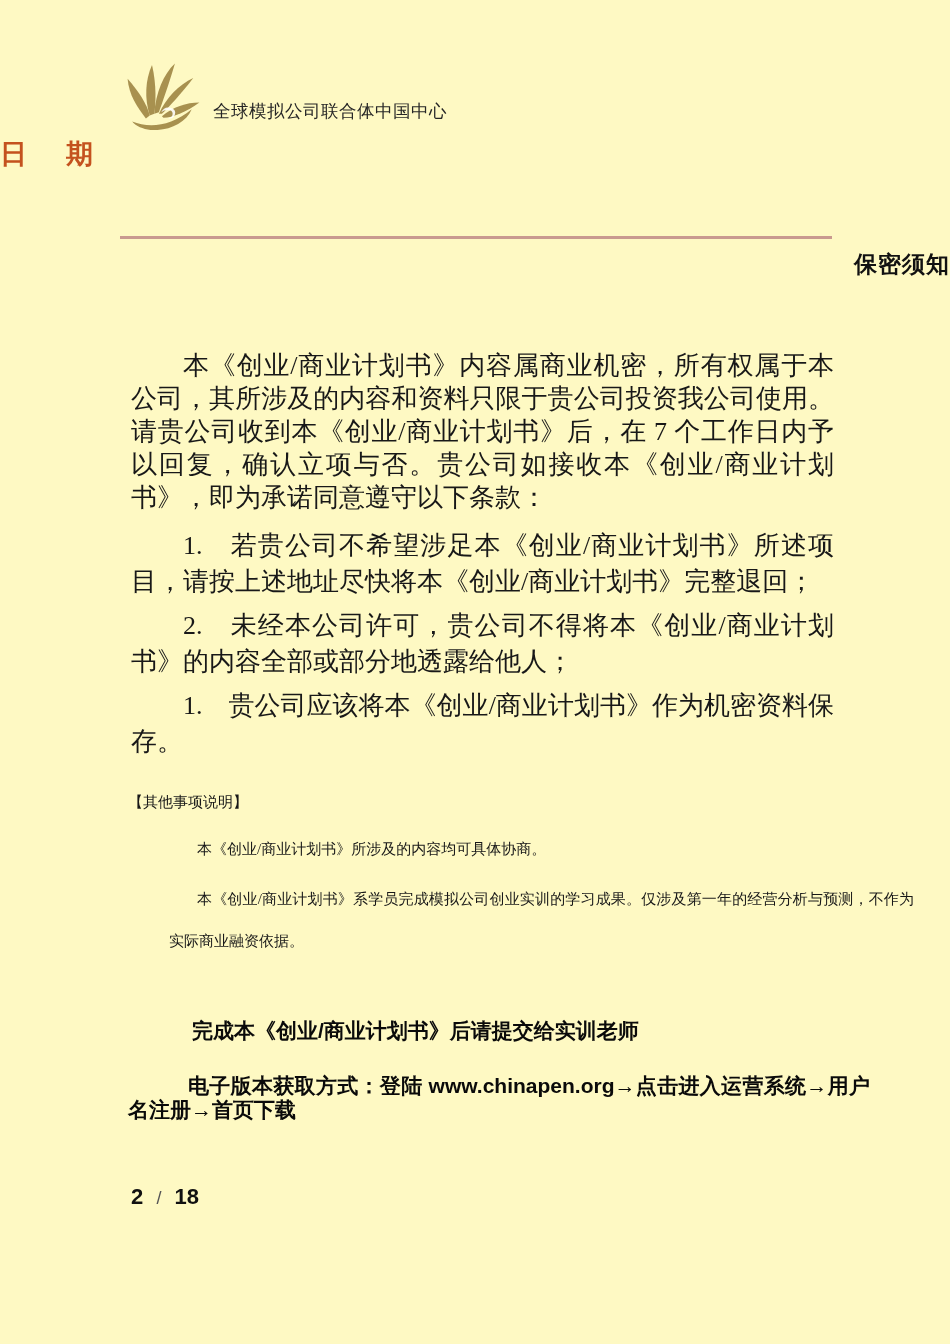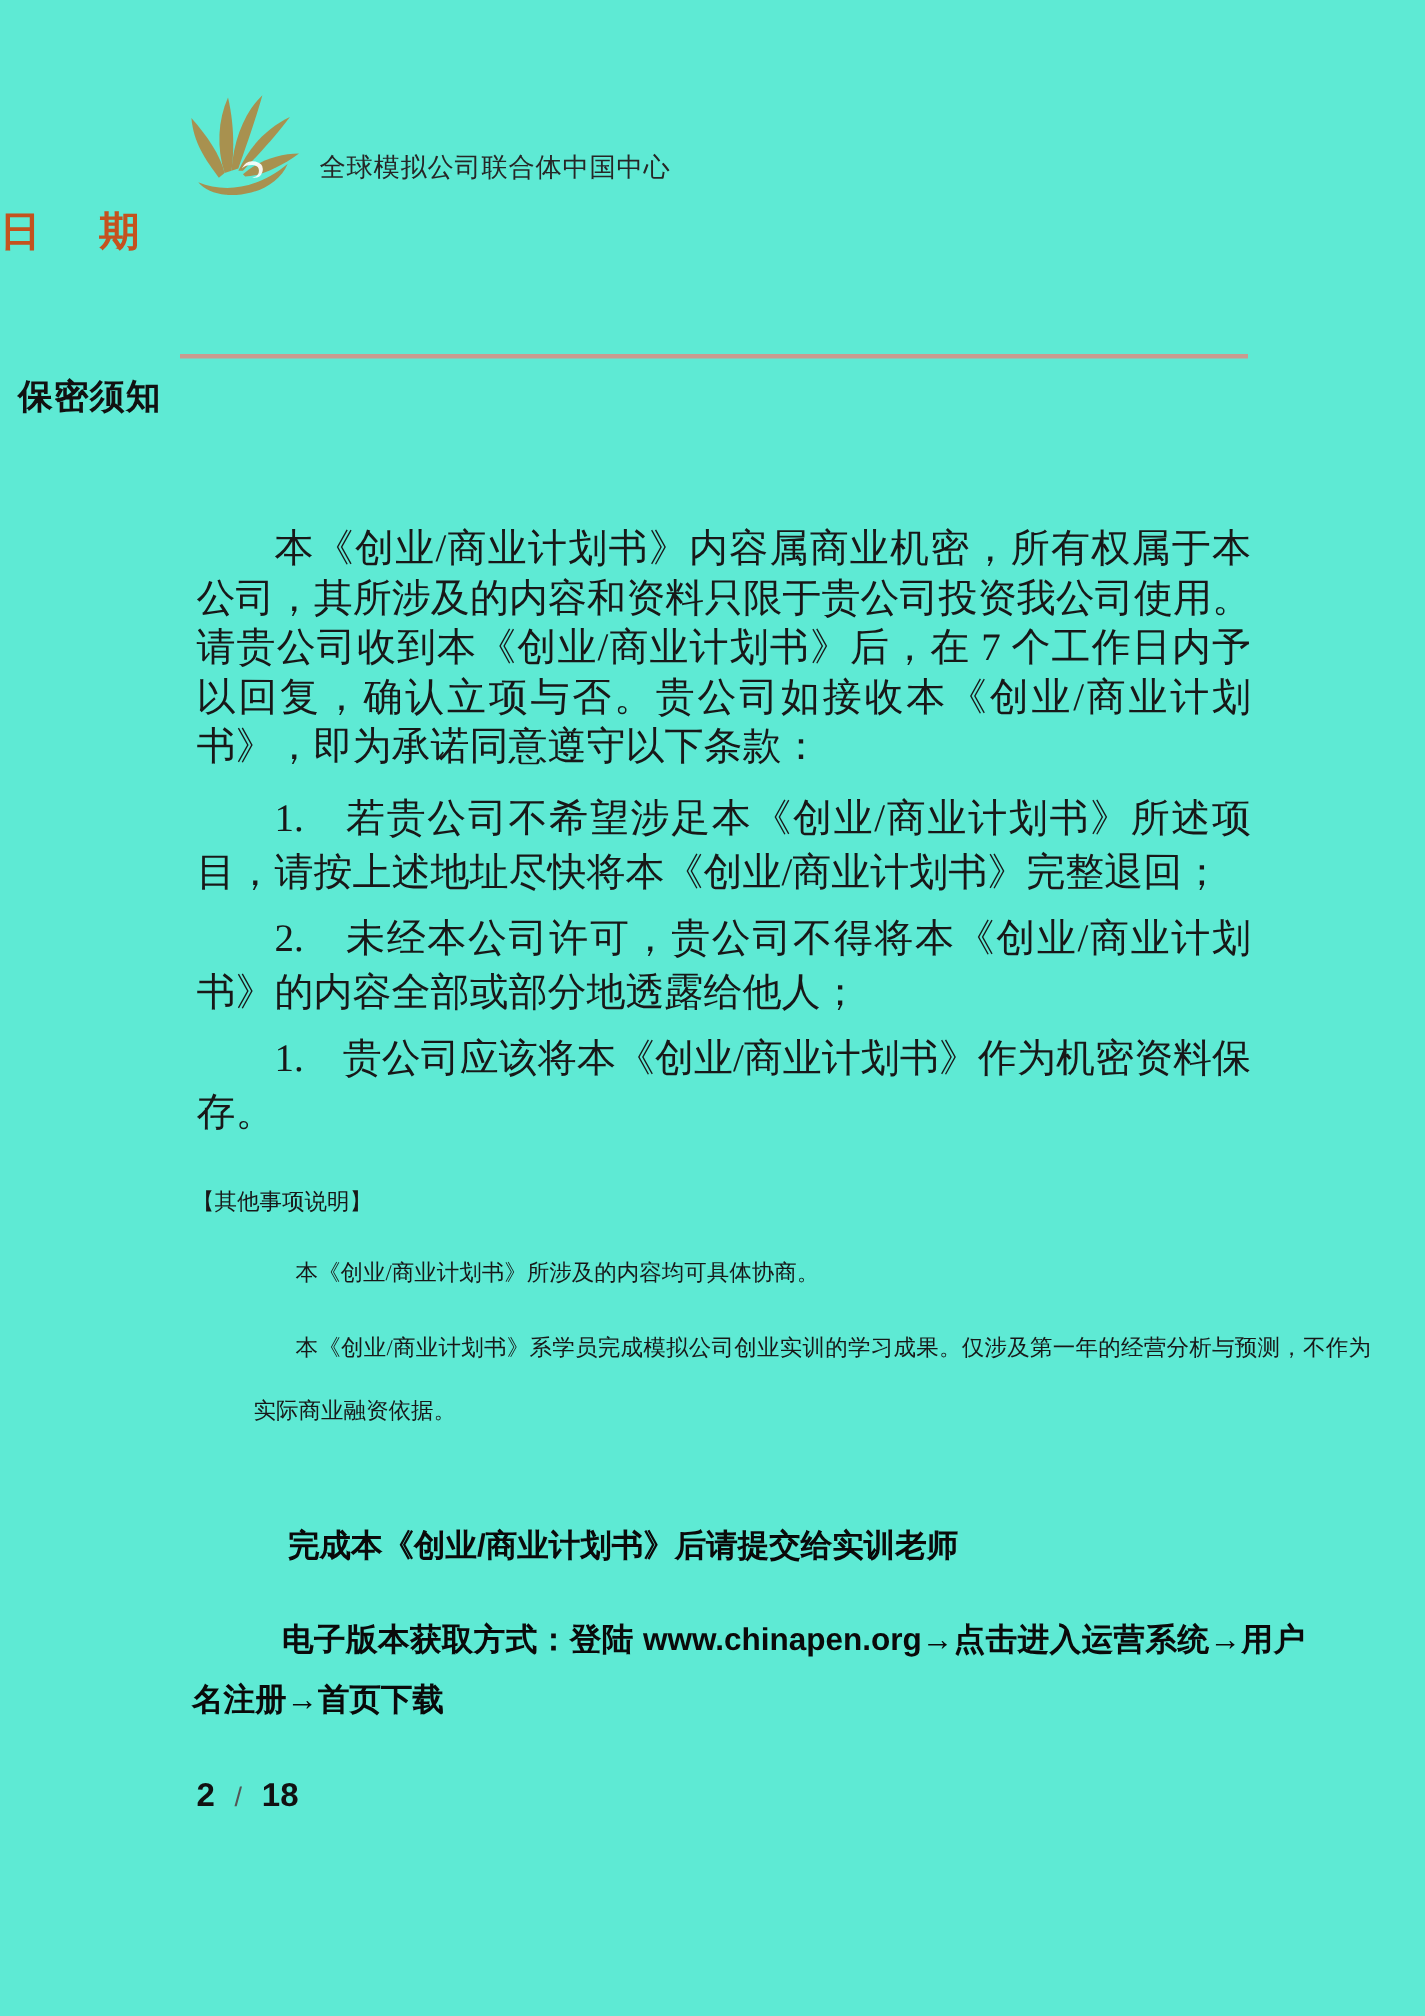--- a/index.html
+++ b/index.html
@@ -7,21 +7,21 @@
   body {
     width: 950px; height: 1344px;
     font-family: "Liberation Serif", "DejaVu Serif", serif;
     color: #151515;
     position: relative;
     overflow: hidden;
   }
   .page {
     position: absolute; left: 0; top: 0;
     width: 950px; height: 1344px;
-    background: #5eead4;
+    background: #fef9c3;
   }
 
   
   .brand {
     position: absolute; left: 123px; top: 58px;
     display: flex; align-items: flex-end; gap: 6px;
   }
   .brand .logo { width: 84px; height: 72px; display: block; }
   .brand-name {
     font-size: 17.5px; color: #262626;
@@ -37,21 +37,21 @@
   }
 
   .header-rule {
     position: absolute; top: 236px; left: 120px;
     width: 712px; height: 3px;
     background: #C99A8F; border: none;
   }
 
   .doc-title {
     position: absolute; top: 249px; left: 0; width: 100%;
-    text-align: left;
+    text-align: right;
     font-size: 23px; font-weight: bold; color: #111;
     letter-spacing: 1px;
     padding-left: 12px;
   }
 
   
   .conf-block {
     position: absolute; left: 131px; top: 349px;
     width: 703px;
     font-size: 26px; color: #181818;
@@ -90,21 +90,21 @@
   
   .submit-block {
     position: absolute; left: 128px; top: 1004px;
     width: 742px;
     font-family: "Liberation Sans", "DejaVu Sans", sans-serif;
     font-weight: bold; font-size: 21px; color: #0a0a0a;
   }
   .submit-p1 { text-indent: 64px; line-height: 30px; margin-top: 12px; }
   .submit-p2 {
     margin-top: 28px;
-    text-indent: 60px; line-height: 40px;
+    text-indent: 60px; line-height: 24px;
     text-align: justify;
   }
 
   
   .page-footer {
     position: absolute; left: 131px; top: 1184px;
     width: 700px;
     display: flex; align-items: baseline;
   }
   .page-number {

